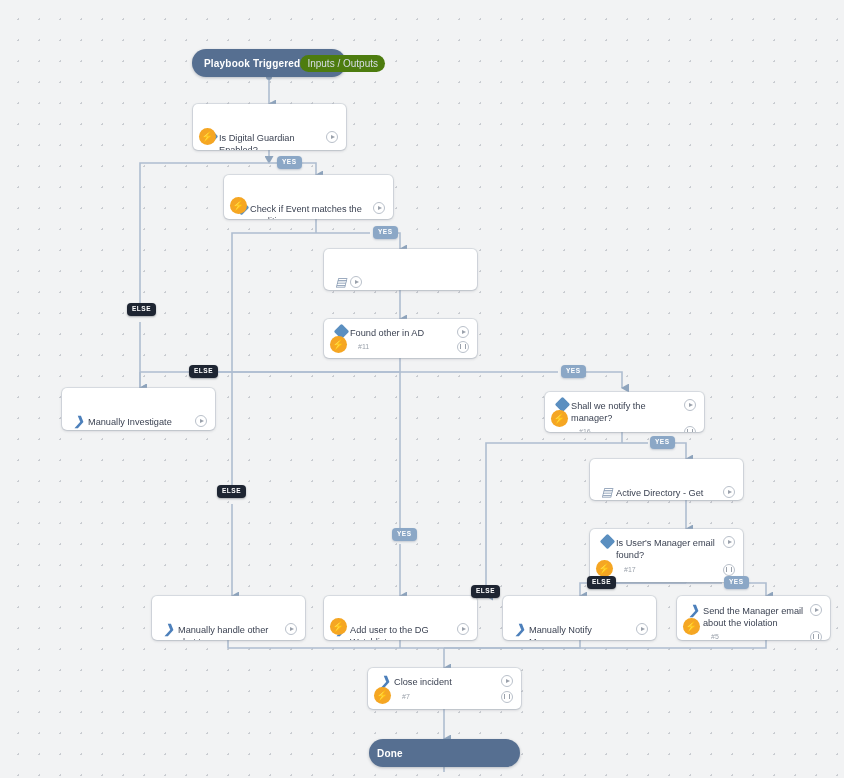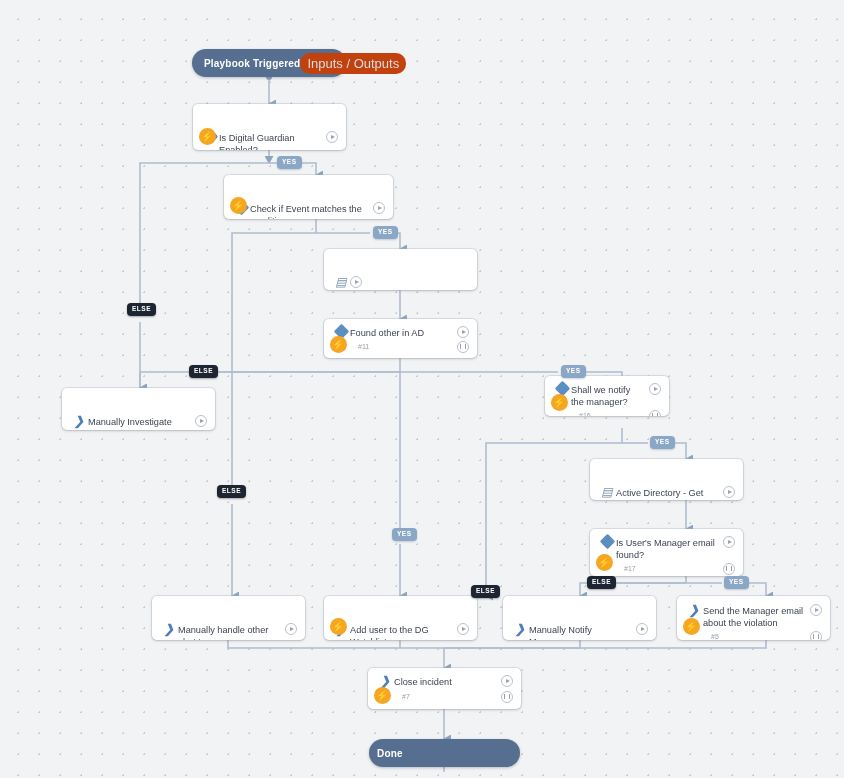--- a/index.html
+++ b/index.html
@@ -28,24 +28,24 @@
     color: #ffffff;
     box-shadow: 0 1px 3px rgba(40,50,70,.28);
     padding: 0 12px;
   }
   .pill .pill-title {
     font-size: 10px; font-weight: bold; letter-spacing: .2px;
     white-space: nowrap;
   }
   .pill .io-chip {
     margin-left: auto;
-    background: #c2410c;
+    background: #4d7c0f;
     border-radius: 10px;
     padding: 3px 7px;
-    font-size: 13px;
+    font-size: 10px;
     color: #d7dde7;
     white-space: nowrap;
   }
 
   
   .card {
     position: absolute;
     background: #ffffff;
     border-radius: 5px;
     box-shadow: 0 1px 3px rgba(40,50,70,.22), 0 0 0 1px rgba(180,188,200,.35);
@@ -259,21 +259,21 @@
           <i class="ico-arrow">❯</i>
         </span>
       <span class="card-title">Manually Investigate</span>
       <span class="c-btn play"></span>
     </div>
     <div class="card-bottom" style="height:18px;">
       <span class="card-id no-bolt">#19</span>
     </div>
   </div>
 
-  <div class="card" style="left:545px; top:376px; width:124px; height:40px;">
+  <div class="card" style="left:545px; top:392px; width:159px; height:40px;">
     <div class="card-top" style="padding-top:7px;">
       <span class="tn-icon">
           <i class="ico-cond"></i>
         </span>
       <span class="card-title">Shall we notify the manager?</span>
       <span class="c-btn play"></span>
     </div>
     <div class="card-bottom" style="height:18px;">
       <span class="bolt">⚡</span>
       <span class="card-id">#16</span>
@@ -288,21 +288,21 @@
         </span>
       <span class="card-title">Active Directory - Get User Manager Details</span>
       <span class="c-btn play"></span>
     </div>
     <div class="card-bottom" style="height:14px;">
       <span class="card-id no-bolt">#14</span>
       <span class="c-btn pause" style="margin-left:auto;"></span>
     </div>
   </div>
 
-  <div class="card" style="left:590px; top:529px; width:153px; height:47px;">
+  <div class="card" style="left:590px; top:529px; width:153px; height:53px;">
     <div class="card-top" style="padding-top:7px;">
       <span class="tn-icon">
           <i class="ico-cond"></i>
         </span>
       <span class="card-title">Is User's Manager email found?</span>
       <span class="c-btn play"></span>
     </div>
     <div class="card-bottom" style="height:18px;">
       <span class="bolt">⚡</span>
       <span class="card-id">#17</span>

